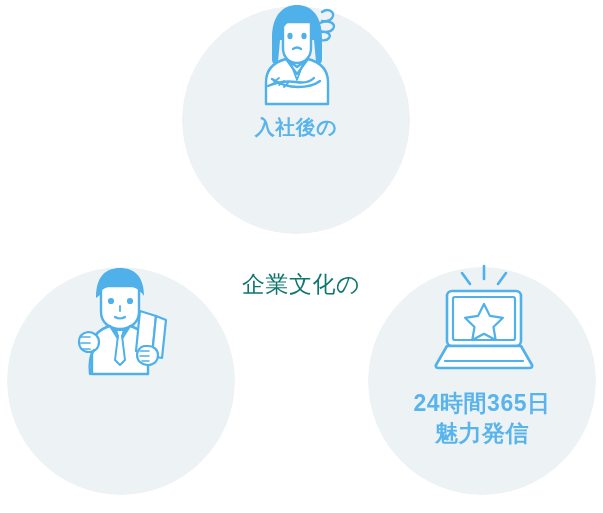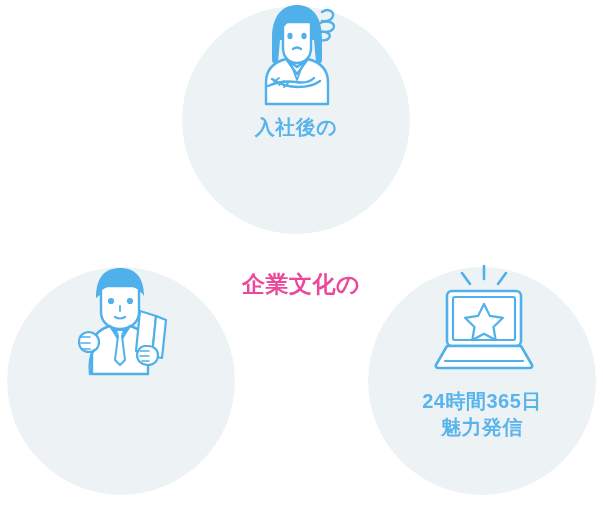--- a/index.html
+++ b/index.html
@@ -35,32 +35,32 @@
   #label-top{
     left:186px;top:114px;width:220px;
     font-size:20px;
   }
   #label-left{
     left:11px;top:388px;width:220px;
     font-size:20px;
   }
   #label-right{
     left:372px;top:388px;width:220px;
-    font-size:20px;
+    font-size:23px;
   }
 
   
   #center-text{
     position:absolute;
     left:181px;top:268px;width:240px;
     text-align:center;
-    font-weight:bold;
+    font-weight:normal;
     font-size:23px;
     line-height:1.42;
-    color:#ec4899;
+    color:#0f766e;
     letter-spacing:.5px;
   }
   #center-text .hl{
     display:inline-block;
     position:relative;
     padding:0 2px;
   }
   #center-text .hl::before{
     content:"";
     position:absolute;

